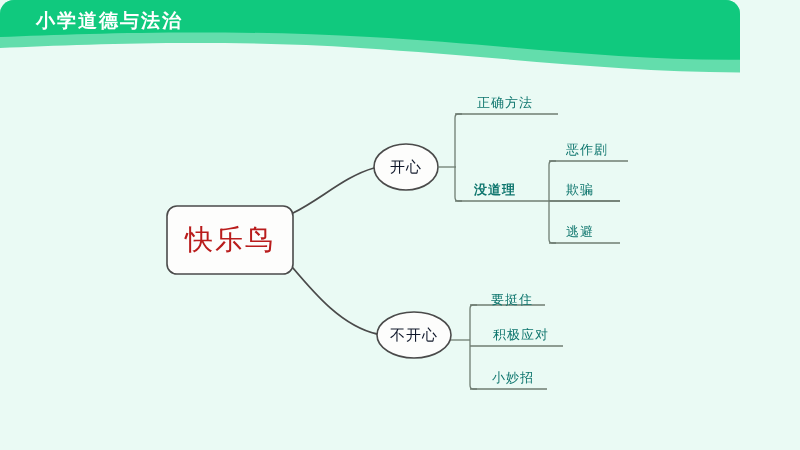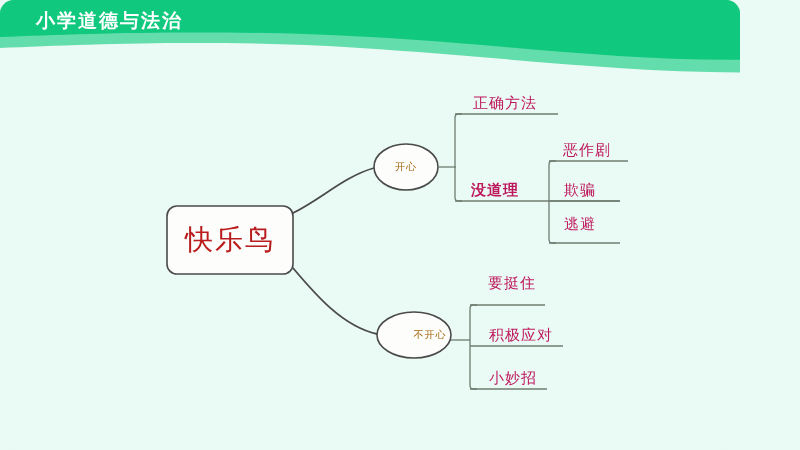--- a/index.html
+++ b/index.html
@@ -63,29 +63,29 @@
     color: #8d8071;
     white-space: nowrap;
     font-family: "DejaVu Sans", "Liberation Sans", sans-serif;
   }
   .root-label {
     font-size: 28px;
     letter-spacing: 2px;
     color: #b91c1c;
   }
   .branch-label {
-    font-size: 10px;
+    font-size: 15px;
     letter-spacing: 1px;
-    color: #a16207;
+    color: #0f172a;
     font-family: Liberation Serif, serif;
   }
   .leaf-label {
-    font-size: 15px;
+    font-size: 13px;
     letter-spacing: 1px;
-    color: #be185d;
+    color: #0f766e;
   }
   .centered {
     transform: translate(-50%, -50%);
   }
 </style>
 </head>
 <body>
 
 <div id="slide">
 
@@ -143,31 +143,31 @@
     <path d="M477,305 L473,305 Q470,305 470,309 L470,385 Q470,389 473,389 L477,389" fill="none" stroke="#6f7d72" stroke-width="1.3"></path>
     <line x1="470" y1="305" x2="545" y2="305" stroke="#6f7d72" stroke-width="1.3"></line>
     <line x1="470" y1="346" x2="563" y2="346" stroke="#6f7d72" stroke-width="1.3"></line>
     <line x1="470" y1="389" x2="547" y2="389" stroke="#6f7d72" stroke-width="1.3"></line>
   </svg>
 
   <div class="node-label root-label centered" style="left:230px; top:240px;">快乐鸟</div>
 
   <div class="node-label branch-label centered" style="left:406px; top:167px;">开心</div>
 
-  <div class="node-label branch-label centered" style="left:430px; top:335px;">不开心</div>
+  <div class="node-label branch-label centered" style="left:414px; top:335px;">不开心</div>
 
   <div class="node-label leaf-label centered" style="left:505px; top:103px;">正确方法</div>
 
   <div class="node-label leaf-label centered" style="left:495px; top:190px;font-weight:bold;">没道理</div>
 
   <div class="node-label leaf-label centered" style="left:587px; top:150px;">恶作剧</div>
 
   <div class="node-label leaf-label centered" style="left:580px; top:190px;">欺骗</div>
 
-  <div class="node-label leaf-label centered" style="left:580px; top:224px;">逃避</div>
+  <div class="node-label leaf-label centered" style="left:580px; top:232px;">逃避</div>
 
-  <div class="node-label leaf-label centered" style="left:512px; top:283px;">要挺住</div>
+  <div class="node-label leaf-label centered" style="left:512px; top:300px;">要挺住</div>
 
   <div class="node-label leaf-label centered" style="left:521px; top:335px;">积极应对</div>
 
   <div class="node-label leaf-label centered" style="left:513px; top:378px;">小妙招</div>
 
 </div>
 
 </body></html>

